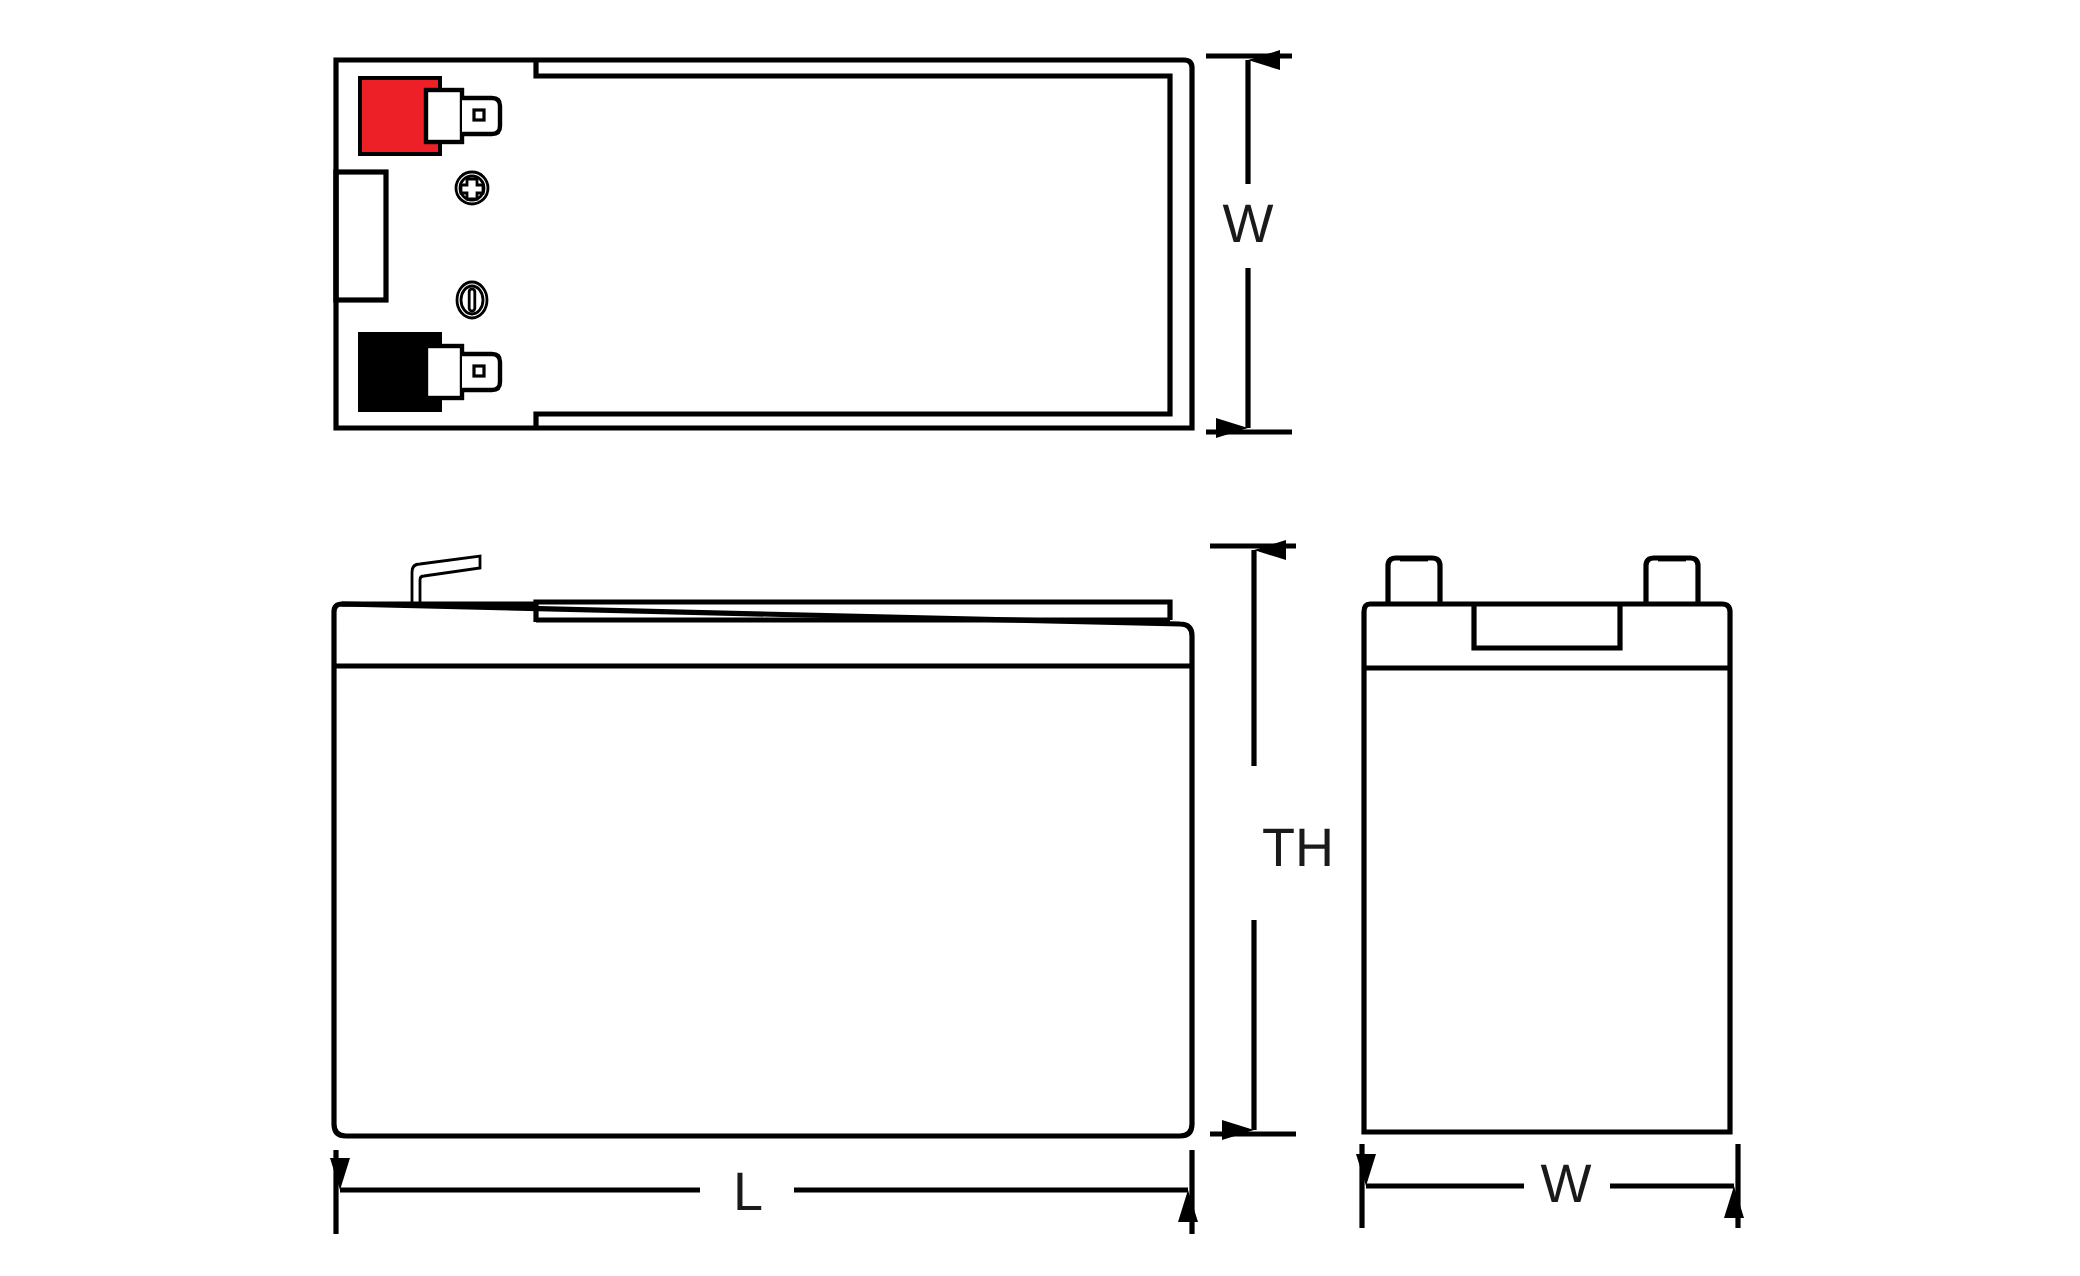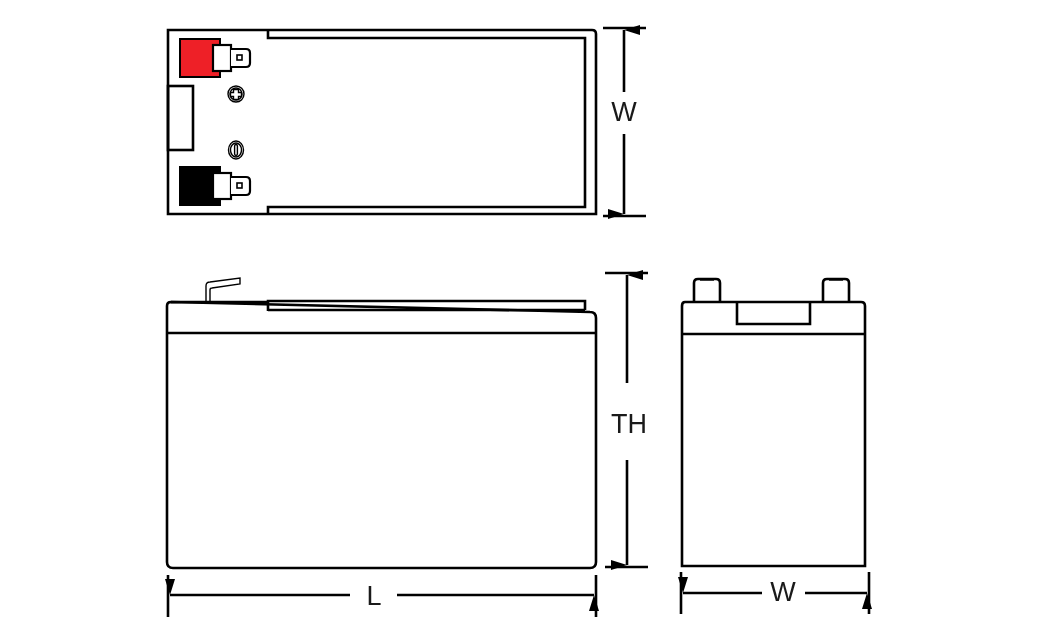--- a/index.html
+++ b/index.html
@@ -111,15 +111,15 @@
     <g>
       <line class="ln" x1="681" y1="572" x2="681" y2="614"></line>
       <line class="ln" x1="869" y1="572" x2="869" y2="614"></line>
       <line class="ln" x1="683" y1="593" x2="762" y2="593" marker-start="url(#arrUp)"></line>
       <line class="ln" x1="805" y1="593" x2="867" y2="593" marker-end="url(#arrUp)"></line>
     </g>
   </g>
 </svg>
 
 <div class="lbl" style="left:608px; top:99px; width:32px;">W</div>
-<div class="lbl" style="left:608px; top:411px; width:42px;">TH</div>
+<div class="lbl" style="left:628px; top:411px; width:42px;">TH</div>
 <div class="lbl" style="left:360px; top:583px; width:28px;">L</div>
 <div class="lbl" style="left:767px; top:579px; width:32px;">W</div>
 
 </body></html>

